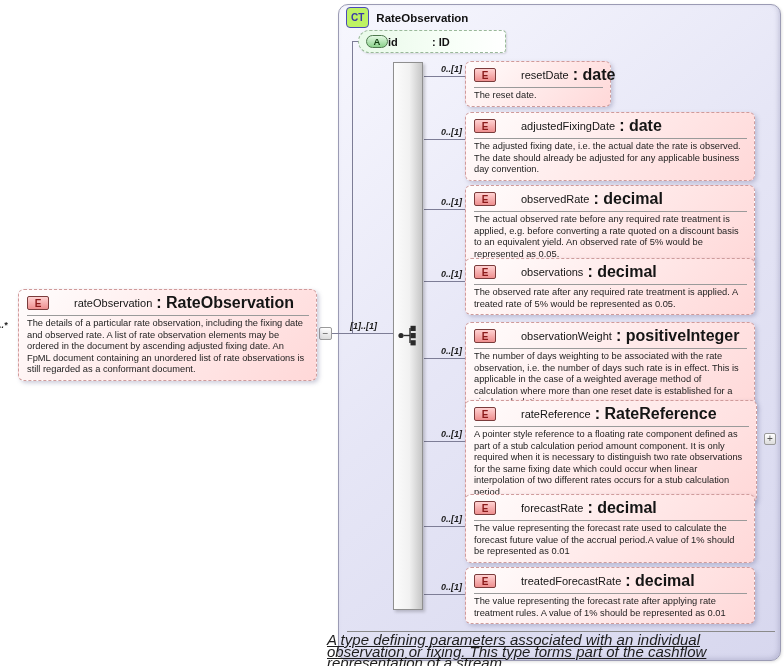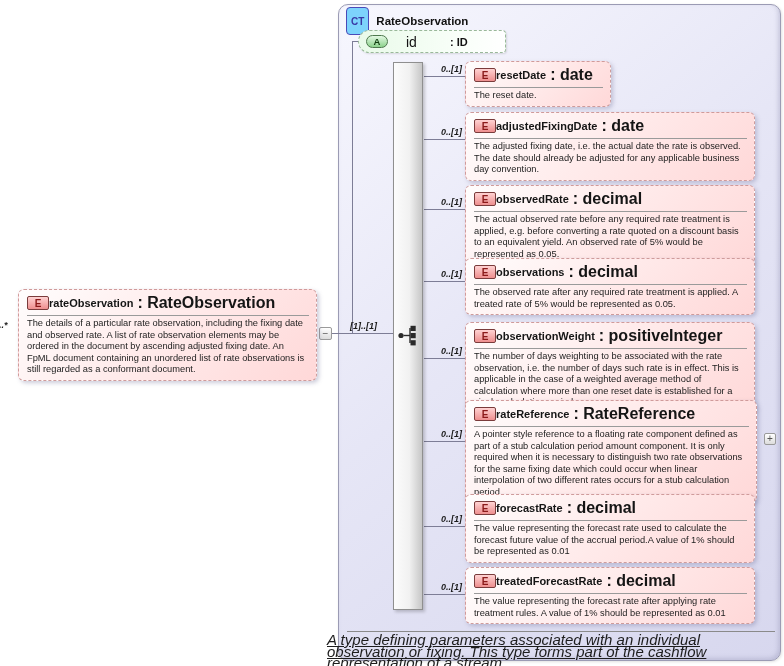--- a/index.html
+++ b/index.html
@@ -6,35 +6,35 @@
   html,body { width:784px; height:666px; background:#ffffff; overflow:hidden;
     font-family:"Liberation Sans", sans-serif; }
   #stage { position:relative; width:784px; height:666px; background:#ffffff; }
 
   
   .ct-container { position:absolute; left:338px; top:4px; width:443px; height:657px;
     border:1px solid #9b9bb4; border-radius:10px;
     background:linear-gradient(140deg,#f7f7fe 0%,#e6e6f6 45%,#d7d7ee 100%);
     box-shadow:inset -2px -2px 4px rgba(140,140,175,.35), 1px 1px 3px rgba(0,0,0,.12); }
   .ct-header { position:absolute; left:346px; top:7px; display:flex; align-items:center; gap:7px; }
-  .badge-ct { height:28px; padding:0 4px; display:flex; align-items:center; justify-content:center;
-    background:#7dd3fc; border:1px solid #4a4ab8; border-radius:4px;
+  .badge-ct { height:21px; padding:0 4px; display:flex; align-items:center; justify-content:center;
+    background:#bef264; border:1px solid #4a4ab8; border-radius:4px;
     color:#3a3aa6; font-size:10px; font-weight:bold; }
   .ct-title { font-size:11.5px; font-weight:bold; color:#111; }
 
   
   .attr-box { position:absolute; left:358px; top:30px; width:148px; height:23px;
     display:flex; align-items:center; padding-left:7px;
     border:1px dashed #9ab89a; border-radius:12px 4px 4px 12px;
     background:linear-gradient(to right,#e9fae9 0%,#f9fff9 70%,#ffffff 100%);
     box-shadow:1px 1px 2px rgba(0,0,0,.12); }
   .badge-a { width:22px; height:13px; display:flex; align-items:center; justify-content:center;
     background:linear-gradient(#e2f8e2,#8cd28c); border:1px solid #4d784d; border-radius:7px;
     color:#0f3d0f; font-size:9.5px; font-weight:bold; }
-  .attr-name { font-size:14px; font-weight:normal; color:#111; margin-left:18px; min-width:44px; }
+  .attr-name { font-size:11px; font-weight:bold; color:#111; margin-left:0; min-width:44px; }
   .attr-type { font-size:11px; font-weight:bold; color:#111; }
 
   
   .seq-bar { position:absolute; left:393px; top:62px; width:30px; height:548px;
     border:1px solid #8f8f8f;
     background:linear-gradient(to right,#fcfcfc 0%,#f1f1f1 55%,#c7c7c7 100%);
     box-shadow:2px 2px 3px rgba(0,0,0,.2); }
   .seq-icon { position:absolute; left:397px; top:324px; }
 
   
@@ -47,21 +47,21 @@
     font-weight:bold; color:#1a1a1a; }
 
   
   .elem-box { position:absolute; border:1px dashed #cf9b9b; border-radius:6px;
     background:linear-gradient(135deg,#fffdfd 0%,#ffecec 45%,#ffd8d8 100%);
     box-shadow:2px 2px 4px rgba(110,110,150,.35); }
   .elem-title { display:flex; align-items:center; padding:4px 8px 3px 8px; }
   .badge-e { width:22px; height:14px; min-width:22px; display:flex; align-items:center; justify-content:center;
     background:linear-gradient(#ffd2d2,#ee8f8f); border:1px solid #7a3b3b; border-radius:2px;
     color:#8b1a1a; font-size:10px; font-weight:bold; }
-  .elem-name { font-size:11px; font-weight:bold; color:#151515; margin-left:0; white-space:nowrap; }
+  .elem-name { font-size:11px; font-weight:normal; color:#151515; margin-left:25px; white-space:nowrap; }
   .elem-type { font-size:16px; font-weight:bold; color:#151515; margin-left:4px; white-space:nowrap; }
   .elem-doc { border-top:1px solid #9a9a9a; margin:0 7px 0 8px; padding:2px 1px 4px 0;
     font-size:9.3px; color:#1d1d1d; line-height:11.5px; }
 
   
   .ct-doc-sep { position:absolute; left:347px; top:631px; width:428px; height:0; border-top:1px solid #8a8a8a; }
   .ct-doc { position:absolute; left:327px; top:634px; width:426px;
     font-size:15px; font-style:italic; color:#1d1d1d; line-height:11.5px;text-decoration:underline; }
 </style>
 </head>

